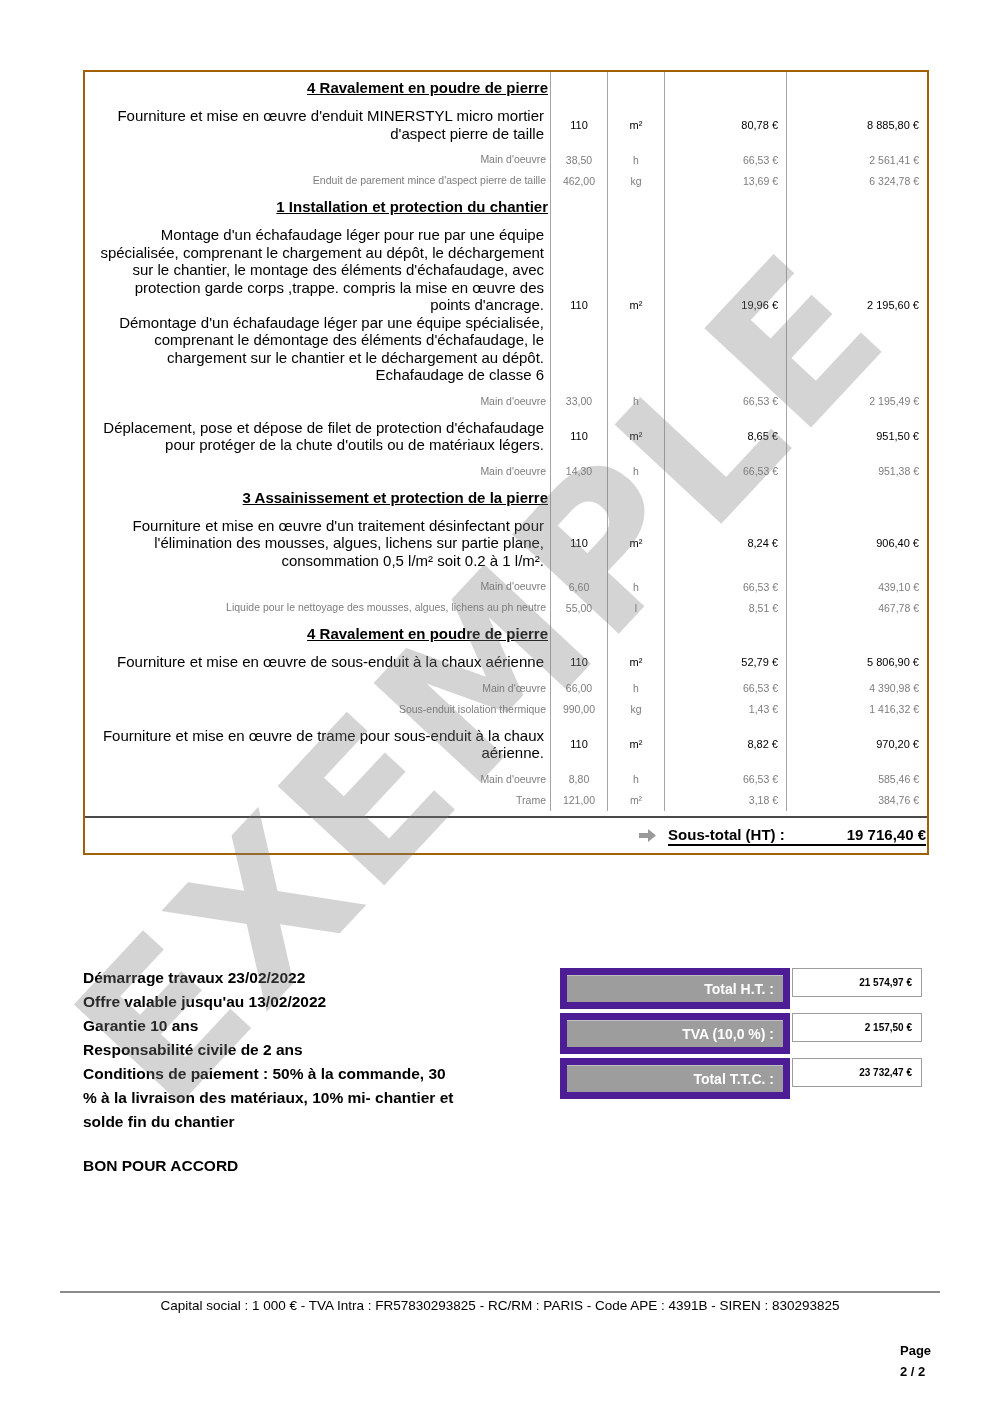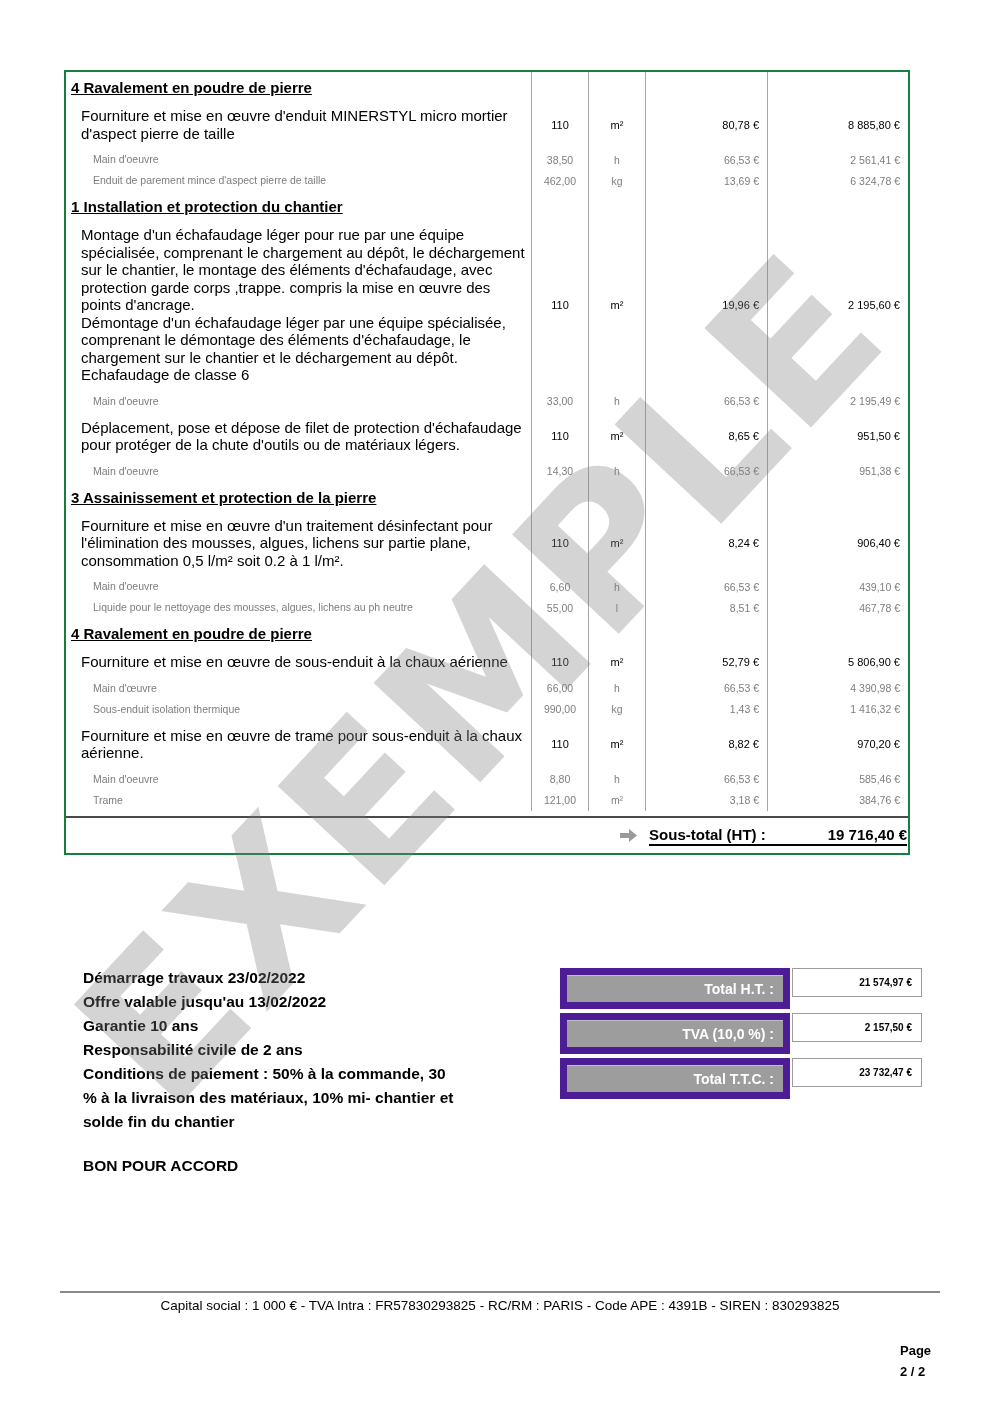--- a/index.html
+++ b/index.html
@@ -2,24 +2,24 @@
 <html><head>
 <meta charset="utf-8">
 <style>
   html,body{margin:0;padding:0;}
   body{
     width:1000px;height:1414px;position:relative;background:#ffffff;
     font-family:"Liberation Sans", sans-serif;color:#000;overflow:hidden;
   }
   
   .doc-table{
-    position:absolute;left:64px;top:70px;width:842px;
-    border:2px solid #15803d;
+    position:absolute;left:83px;top:70px;width:842px;
+    border:2px solid #a16207;
     display:grid;grid-template-columns:1fr 57px 57px 122px 141px;
-    align-content:start;background:transparent;z-index:1;
+    align-content:start;background:transparent;z-index:1;text-align:right;
   }
   .cell{border-left:1px solid #a6a6a6;}
   .cell.first{border-left:none;}
   .sec-cell{padding:7px 2px 4px 5px;font-size:15px;font-weight:bold;}
   .sec-cell span{text-decoration:underline;}
   .item-desc{padding:7px 6px 7px 15px;font-size:15px;line-height:17.5px;white-space:pre-line;}
   .item-val{display:flex;align-items:center;font-size:11px;}
   .sub-desc{padding:4px 4px 4px 27px;font-size:10.5px;color:#7d7d7d;line-height:13px;}
   .sub-val{display:flex;align-items:center;font-size:10.5px;color:#7d7d7d;}
   .val-center{justify-content:center;}

